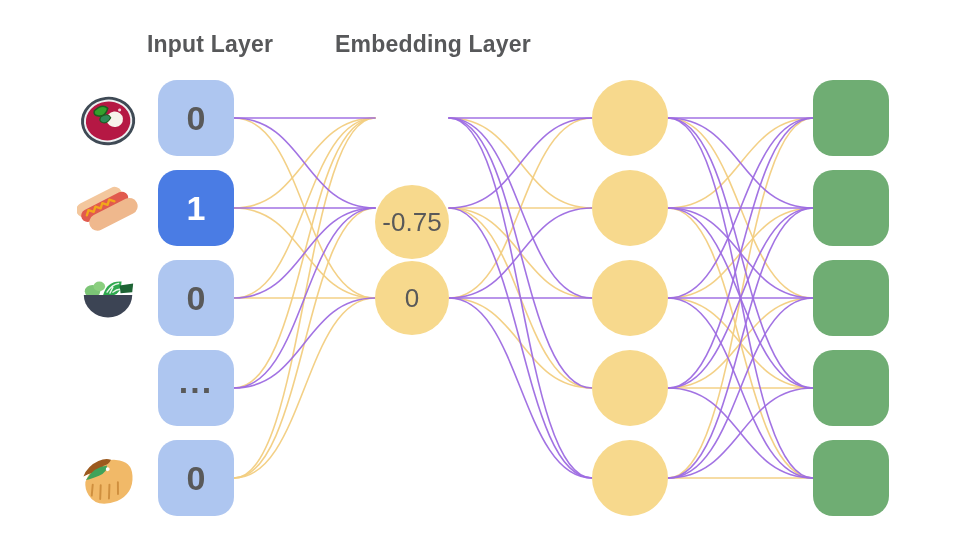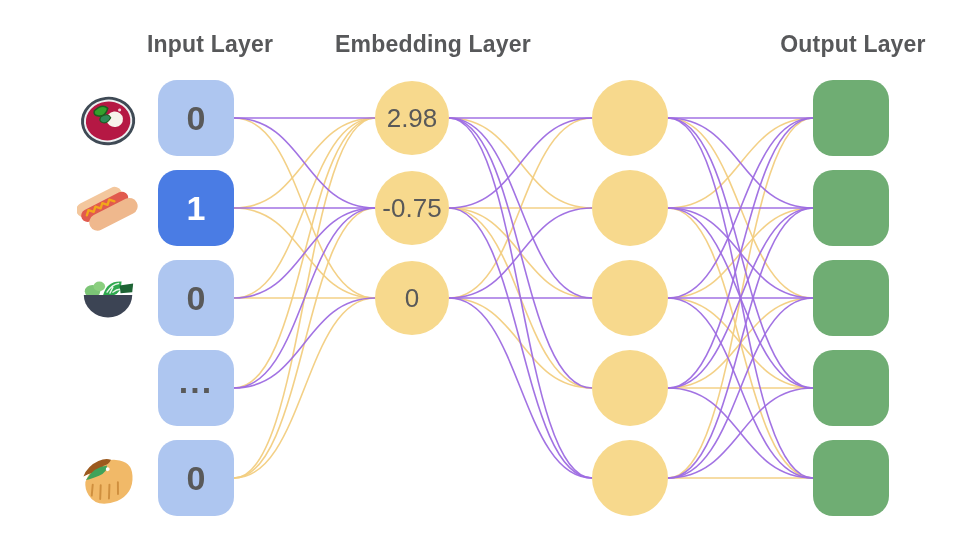--- a/index.html
+++ b/index.html
@@ -85,21 +85,20 @@
       <path d="M668 388 C740.5 388 740.5 118 813 118" fill="none" stroke="#9d6be2" stroke-width="1.6" stroke-linecap="round" opacity="0.95"></path>
       <path d="M668 388 C740.5 388 740.5 208 813 208" fill="none" stroke="#9d6be2" stroke-width="1.6" stroke-linecap="round" opacity="0.95"></path>
       <path d="M668 388 C740.5 388 740.5 478 813 478" fill="none" stroke="#9d6be2" stroke-width="1.6" stroke-linecap="round" opacity="0.95"></path>
       <path d="M668 478 C740.5 478 740.5 208 813 208" fill="none" stroke="#9d6be2" stroke-width="1.6" stroke-linecap="round" opacity="0.95"></path>
       <path d="M668 478 C740.5 478 740.5 298 813 298" fill="none" stroke="#9d6be2" stroke-width="1.6" stroke-linecap="round" opacity="0.95"></path>
       <path d="M668 478 C740.5 478 740.5 388 813 388" fill="none" stroke="#9d6be2" stroke-width="1.6" stroke-linecap="round" opacity="0.95"></path>
     </svg>
 
   <h2 class="title t-input">Input Layer</h2>
   <h2 class="title t-emb">Embedding Layer</h2>
-  <h2 class="title t-out">Output Layer</h2>
 
   <div class="icon" style="top:89px">
     <svg viewBox="0 0 64 64">
       <g transform="rotate(-6 32 32)">
         <ellipse cx="32" cy="33" rx="28" ry="25" fill="#3f4a55"></ellipse>
         <ellipse cx="32" cy="33" rx="25" ry="22" fill="#eceff1"></ellipse>
         <ellipse cx="32" cy="33" rx="23" ry="20" fill="#b51844"></ellipse>
         <ellipse cx="39" cy="32" rx="8.5" ry="8" fill="#f7f3ec"></ellipse>
         <path d="M19 21 q9 -7 14 -1 q-3 8 -10 7 q-6 -1 -4 -6z" fill="#33a02c" stroke="#1b5e20" stroke-width="1.6"></path>
         <path d="M25 28 q8 -4 10 2 q-4 6 -9 4 q-4 -2 -1 -6z" fill="#2e8b57" stroke="#1b5e20" stroke-width="1.2"></path>
@@ -148,24 +147,21 @@
   <div class="node sq in" style="top:260px">
     <span class="val">0</span>
   </div>
   <div class="node sq in" style="top:350px">
     <span class="val dots">...</span>
   </div>
   <div class="node sq in" style="top:440px">
     <span class="val">0</span>
   </div>
 
-  <div class="node circ emb" style="top:81px">
-    <span class="val">2.98</span>
-  </div>
-  <div class="node circ emb" style="top:171px">
+  <div class="node circ emb" style="top:185px">
     <span class="val">-0.75</span>
   </div>
   <div class="node circ emb" style="top:261px">
     <span class="val">0</span>
   </div>
 
   <div class="node circ hid" style="top:80px"></div>
   <div class="node circ hid" style="top:170px"></div>
   <div class="node circ hid" style="top:260px"></div>
   <div class="node circ hid" style="top:350px"></div>

